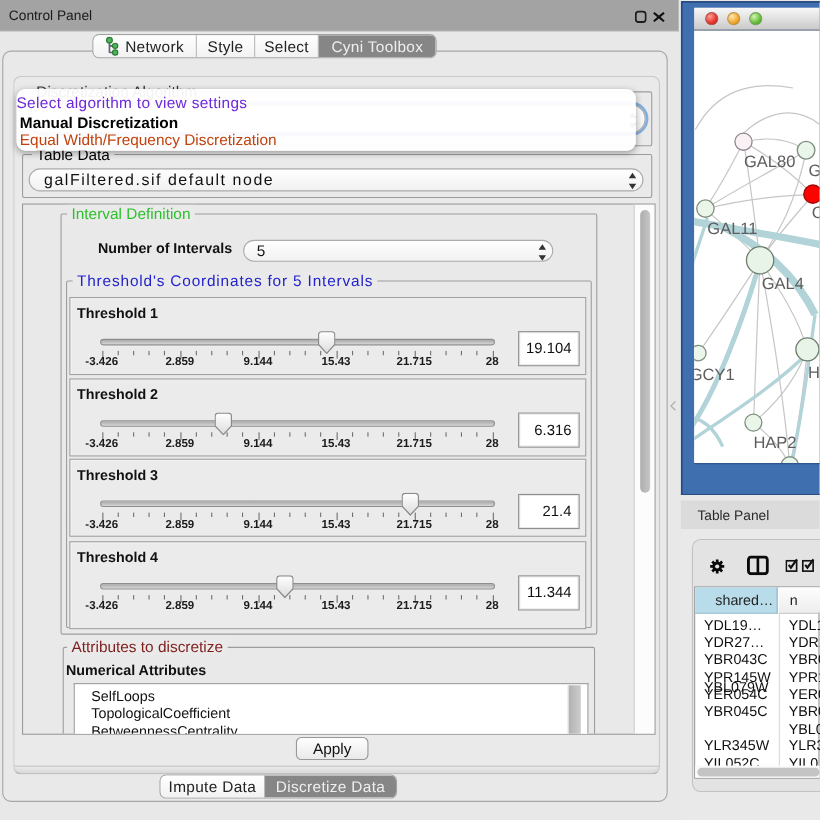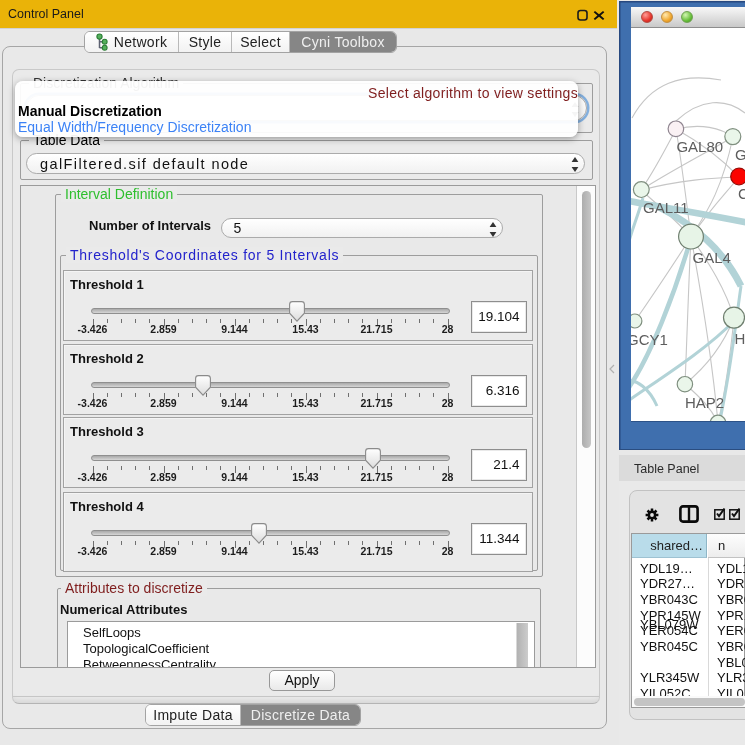--- a/index.html
+++ b/index.html
@@ -1,20 +1,20 @@
 <!DOCTYPE html>
 <html><head><meta charset="utf-8">
 <style>
 * { margin:0; padding:0; box-sizing:border-box; }
 html,body { width:745px; height:745px; overflow:hidden; background:#e8e8e8;
   font-family:"Liberation Sans",sans-serif; }
 #cv { position:absolute; left:0; top:0; width:745px; height:745px; }
 .abs { position:absolute; }
 #titlebar { position:absolute; left:0; top:0; width:617px; height:29px;
-  background:#eab308; border-bottom:1px solid #d2d2d2; }
+  background:#a3a3a3; border-bottom:1px solid #d2d2d2; }
 #titlebar .t { position:absolute; left:8px; top:7px; font-size:12.5px; color:#1a1a1a; }
 #tabpane { position:absolute; left:2px; top:46px; width:605px; height:683px;
   border:1px solid #a6a6a6; border-radius:8px; background:#e9e9e9; }
 .tabstrip { position:absolute; height:22px; display:flex; background:#fff;
   border:1px solid #a3a3a3; border-radius:6px; overflow:hidden; }
 .tab { font-size:14px; letter-spacing:0.3px; color:#222; line-height:21px; white-space:nowrap; text-align:center;
   border-left:1px solid #b9b9b9; background:linear-gradient(#ffffff,#f2f2f2); }
 .tab:first-child { border-left:none; }
 .tab.sel { background:#868686; color:#efefef; }
 #innerpanel { position:absolute; left:12px; top:69px; width:588px; height:635px;
@@ -50,24 +50,24 @@
   border:1px solid #9b9b9b; border-bottom:none; background:#fff; font-size:13px; color:#111; }
 #numlist .it { padding-left:15px; line-height:16px; white-space:nowrap; }
 #numlist .sb { position:absolute; right:6px; top:1px; width:12px; height:46px;
   background:linear-gradient(90deg,#b2b2b2,#cccccc); border-left:1px solid #d8d8d8; }
 #applybtn { position:absolute; left:269px; top:670px; width:66px; height:21px;
   border:1px solid #989898; border-radius:5px; background:linear-gradient(#ffffff,#e9e9e9);
   text-align:center; font-size:14px; line-height:19px; color:#111; }
 #popup { position:absolute; left:15px; top:81px; width:563px; height:56px;
   background:rgba(255,255,255,0.94); border-radius:8px;
   box-shadow:0 2px 7px rgba(0,0,0,0.35); }
-#popup .hint { position:absolute; left:0; right:0; top:4px; text-align:right;
-  color:#7f1d1d; font-size:14px; letter-spacing:0.3px; }
+#popup .hint { position:absolute; left:0; right:0; top:4px; text-align:left;
+  color:#6d28d9; font-size:14px; letter-spacing:0.3px; }
 #popup .i1 { position:absolute; left:3px; top:22px; font-weight:bold; font-size:14px; color:#000; }
-#popup .i2 { position:absolute; left:3px; top:37.5px; font-size:14px; color:#3b82f6; }
+#popup .i2 { position:absolute; left:3px; top:37.5px; font-size:14px; color:#c2410c; }
 #netwin { position:absolute; left:619px; top:1px; width:126px; height:449px; background:#3f6fae;
   border-bottom:1px solid #2a4d80; }
 #nettitle { position:absolute; left:12px; top:6px; right:0; height:21px;
   background:linear-gradient(#f8f8f8,#c9c9c9); border-bottom:1px solid #8d8d8d; }
 .light { position:absolute; top:4px; width:12px; height:12px; border-radius:50%; }
 #netcontent { position:absolute; left:12px; top:27px; right:0; height:393px; background:#fff; overflow:hidden; }
 #tptitle { position:absolute; left:619px; top:455px; width:126px; height:26px; background:#dbdbdb; }
 #tptitle .t { position:absolute; left:15px; top:7px; font-size:12.5px; color:#2a2a2a; }
 #tpwin { position:absolute; left:619px; top:481px; width:126px; height:264px; background:#e9e9e9; }
 #tppanel { position:absolute; left:10px; top:9px; width:130px; height:230px;

